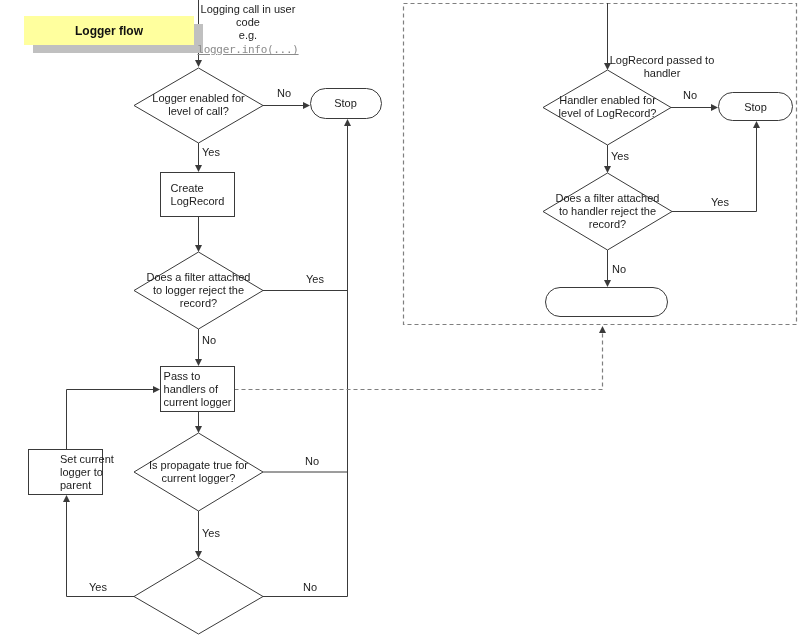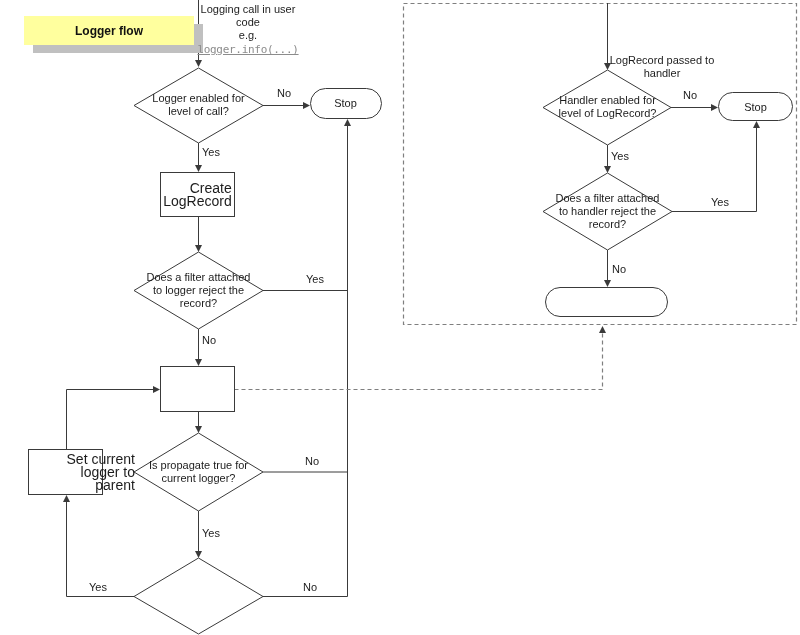--- a/index.html
+++ b/index.html
@@ -12,21 +12,21 @@
   .shape      { fill:#ffffff; stroke:var(--line,#3a3a3a); stroke-width:1; }
   .conn       { fill:none; stroke:var(--line,#3a3a3a); stroke-width:1; }
   .conn-dash  { fill:none; stroke:var(--dashed,#7f7f7f); stroke-width:1.2; stroke-dasharray:4 3; }
   .frame-dash { fill:none; stroke:var(--dashed,#7f7f7f); stroke-width:1.2; stroke-dasharray:4 3; }
   .arrow-head { fill:var(--line,#3a3a3a); stroke:none; }
 
   .lbl { position:absolute; font-size:11px; line-height:13px; text-align:center; white-space:pre-line; }
   .edge-lbl { position:absolute; font-size:11px; line-height:12px; text-align:center; white-space:nowrap; }
   .edge-lbl.left { text-align:left; }
   .node-lbl { position:absolute; display:flex; align-items:center; justify-content:center;
-              font-size:14px; line-height:13px; text-align:right; white-space:pre-line; }
+              font-size:11px; line-height:13px; text-align:left; white-space:pre-line; }
   .terminator-lbl { position:absolute; display:flex; align-items:center; justify-content:center;
               font-size:11px; white-space:nowrap; }
   .emit-lbl { font-size:10.5px; }
 
   .sticky { position:absolute; width:170px; height:29px; }
   .sticky .shadow { position:absolute; left:9px; top:8px; width:170px; height:29px;
                     background:var(--sticky-shadow,#c0c0c0); }
   .sticky .face { position:absolute; left:0; top:0; width:170px; height:29px;
                   background:var(--sticky-yellow,#ffff9e);
                   display:flex; align-items:center; justify-content:center;
@@ -131,20 +131,23 @@
 
   <div class="node-lbl" style="left:160px; top:172px; width:75px; height:45px;">Create
 LogRecord</div>
 
   <div class="lbl" style="left:138px; top:271px; width:121px;">Does a filter attached
 to logger reject the
 record?</div>
   <div class="edge-lbl" style="left:297px; top:273px; width:36px;">Yes</div>
   <div class="edge-lbl left" style="left:202px; top:334px; width:30px;">No</div>
 
+  <div class="node-lbl" style="left:160px; top:366px; width:75px; height:46px;">Pass to
+handlers of
+current logger</div>
 
   <div class="lbl" style="left:133px; top:459px; width:131px;">Is propagate true for
 current logger?</div>
   <div class="edge-lbl" style="left:294px; top:455px; width:36px;">No</div>
   <div class="edge-lbl left" style="left:202px; top:527px; width:30px;">Yes</div>
 
   <div class="node-lbl" style="left:28px; top:449px; width:75px; height:46px;padding-left:32px;">Set current
 logger to parent</div>
 
   <div class="edge-lbl" style="left:80px; top:581px; width:36px;">Yes</div>

